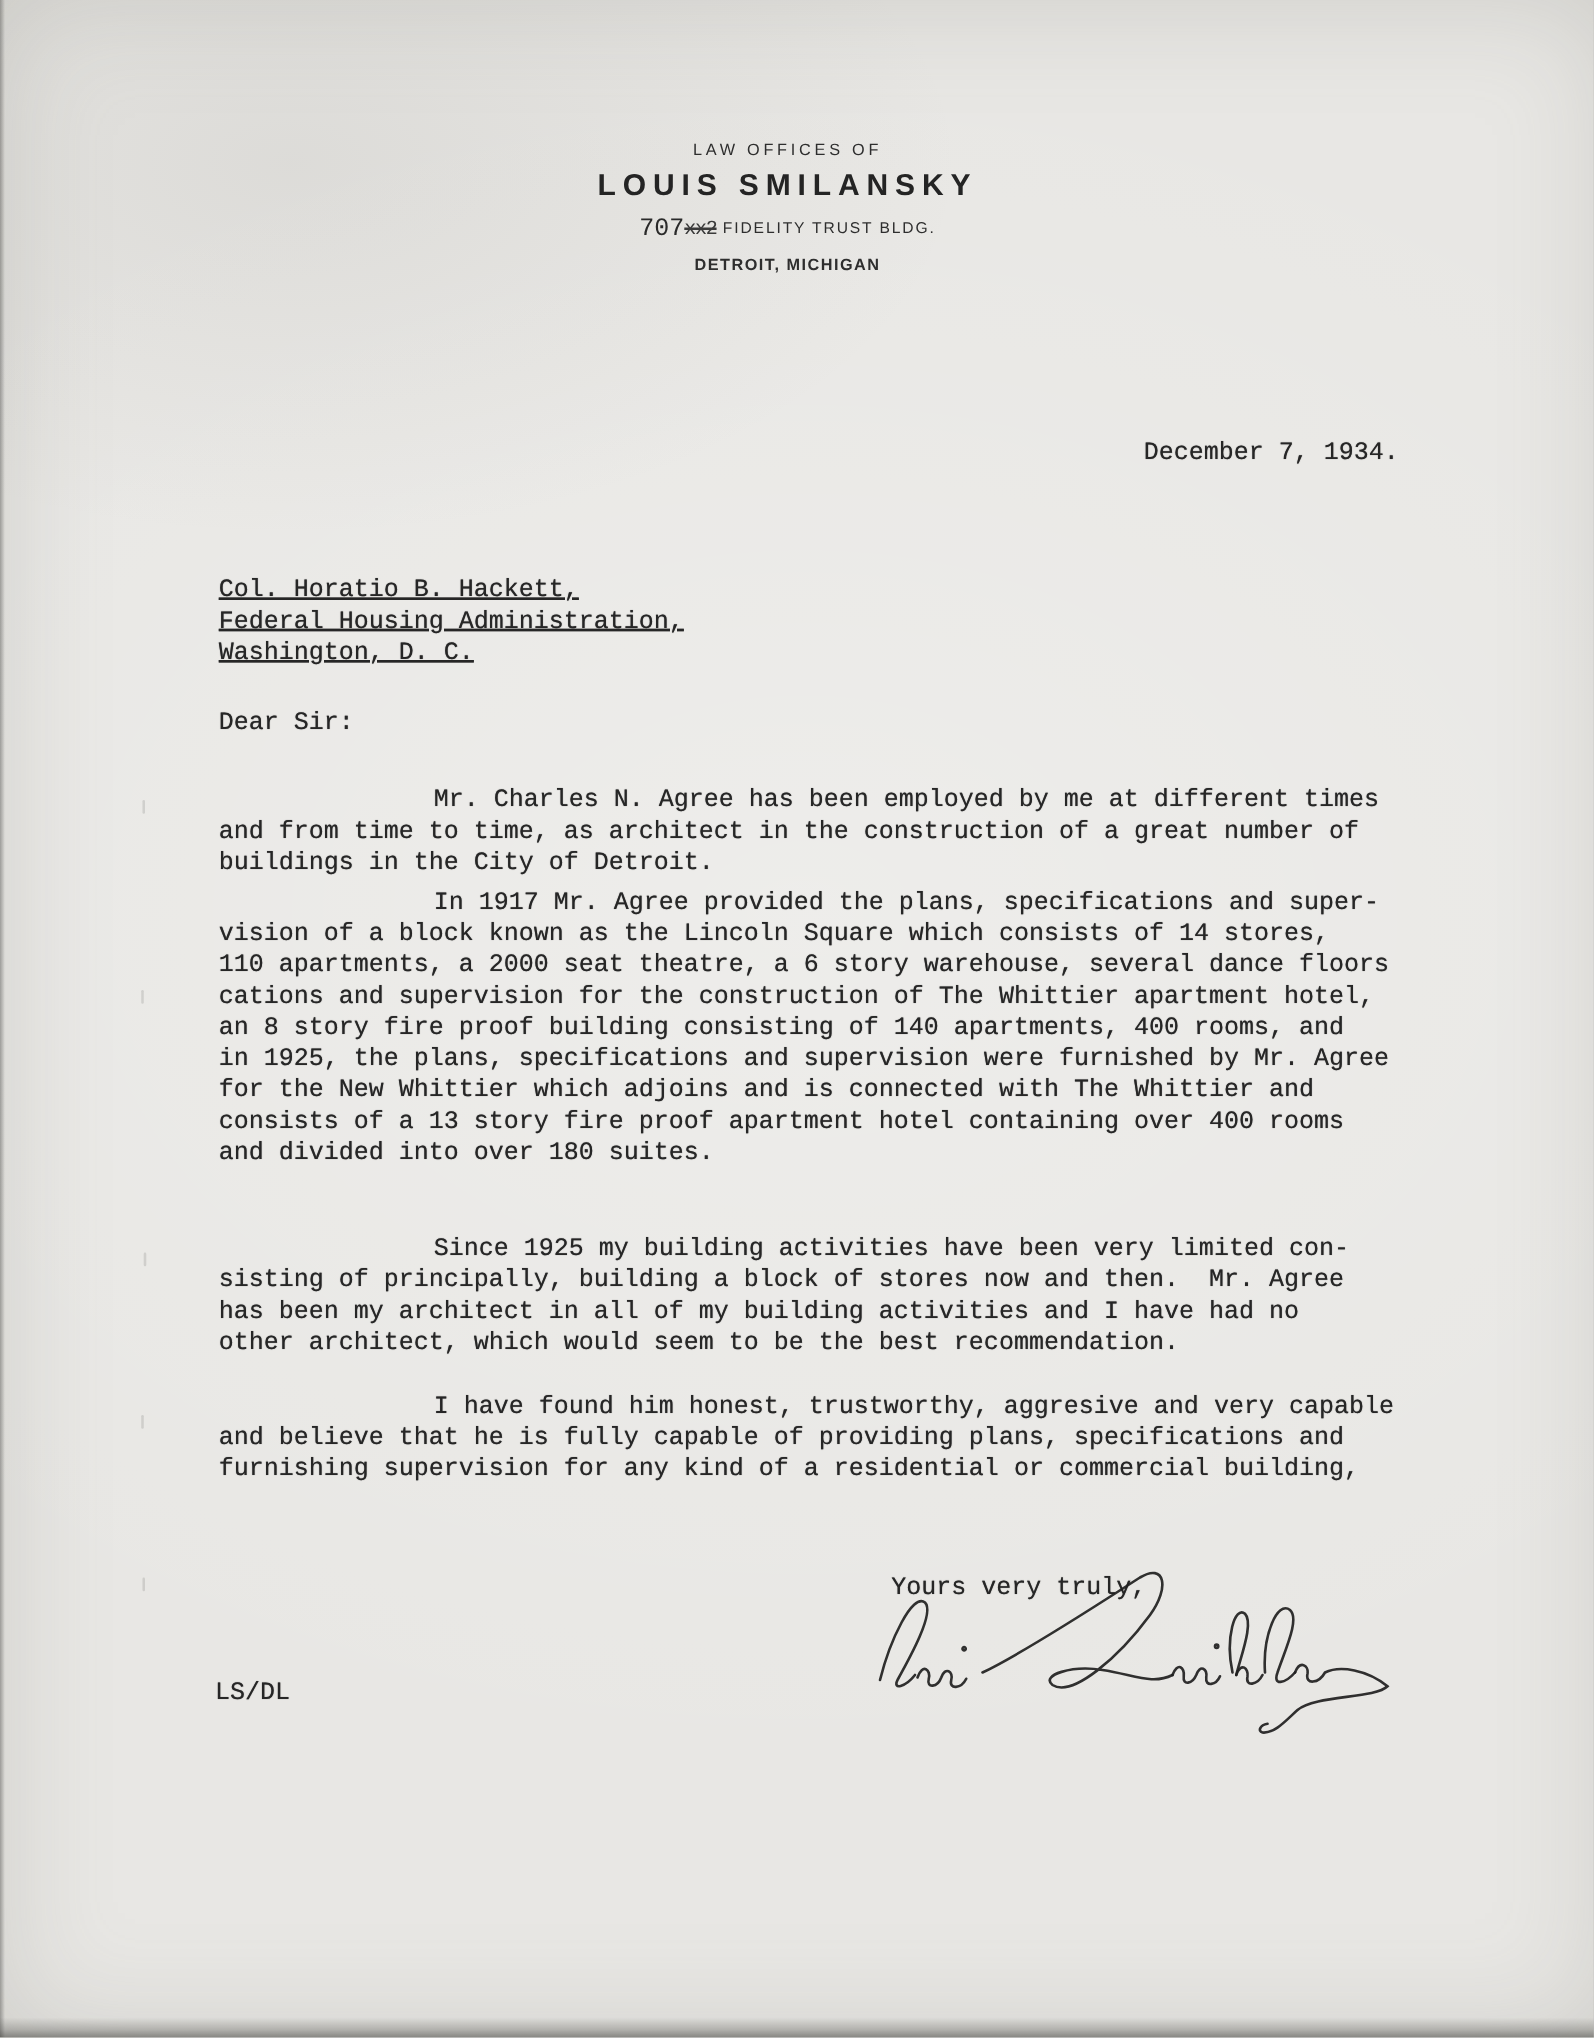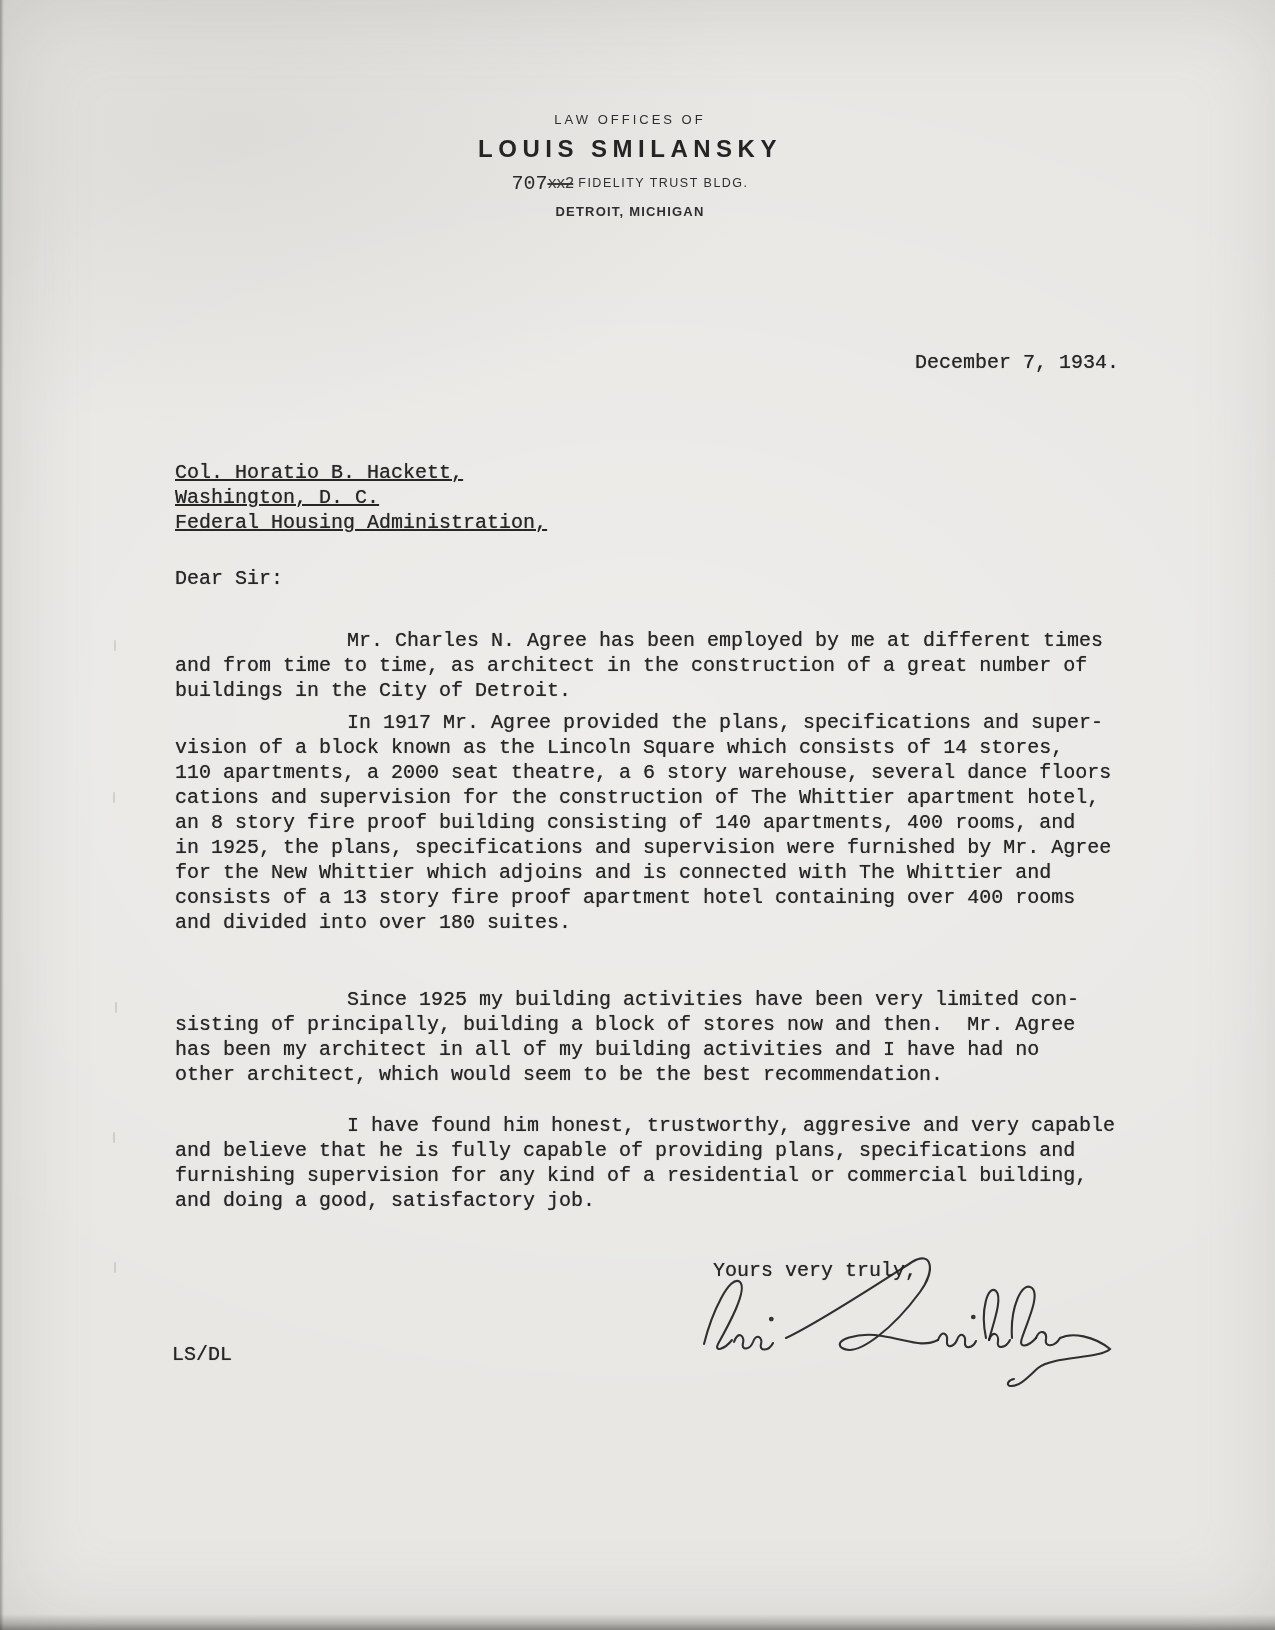--- a/index.html
+++ b/index.html
@@ -73,22 +73,22 @@
     <div class="lh-office">LAW OFFICES OF</div>
     <div class="lh-name">LOUIS SMILANSKY</div>
     <div class="lh-addr"><span class="lh-room">707</span><span class="lh-room-struck">xx2</span><span>FIDELITY TRUST BLDG.</span></div>
     <div class="lh-city">DETROIT, MICHIGAN</div>
   </div>
 
   <div class="tw date-line">December 7, 1934.</div>
 
   <div class="recipient">
     <div class="tw">Col. Horatio B. Hackett,</div>
+    <div class="tw">Federal Housing Administration,</div>
     <div class="tw">Washington, D. C.</div>
-    <div class="tw">Federal Housing Administration,</div>
   </div>
 
   <div class="tw salutation">Dear Sir:</div>
 
   <div class="para p1">
     <div class="tw line first">Mr. Charles N. Agree has been employed by me at different times</div>
     <div class="tw line">and from time to time, as architect in the construction of a great number of</div>
     <div class="tw line">buildings in the City of Detroit.</div>
   </div>
 
@@ -108,21 +108,20 @@
     <div class="tw line first">Since 1925 my building activities have been very limited con-</div>
     <div class="tw line">sisting of principally, building a block of stores now and then.  Mr. Agree</div>
     <div class="tw line">has been my architect in all of my building activities and I have had no</div>
     <div class="tw line">other architect, which would seem to be the best recommendation.</div>
   </div>
 
   <div class="para p4">
     <div class="tw line first">I have found him honest, trustworthy, aggresive and very capable</div>
     <div class="tw line">and believe that he is fully capable of providing plans, specifications and</div>
     <div class="tw line">furnishing supervision for any kind of a residential or commercial building,</div>
-    <div class="tw line">and doing a good, satisfactory job.</div>
   </div>
 
   <div class="tw closing">Yours very truly,</div>
 
   <svg class="signature" viewBox="0 0 440 160" aria-hidden="false">
     <title>Louis Smilansky</title>
 
     <path d="M14,96 C22,64 40,26 50,34 C58,42 38,78 28,96 C24,104 34,102 42,92"></path>
 
     <path d="M44,94 c4,-12 11,-6 9,1 c-2,8 7,7 10,-1 c3,-9 10,-5 8,2 c-2,8 8,7 12,-1"></path>

